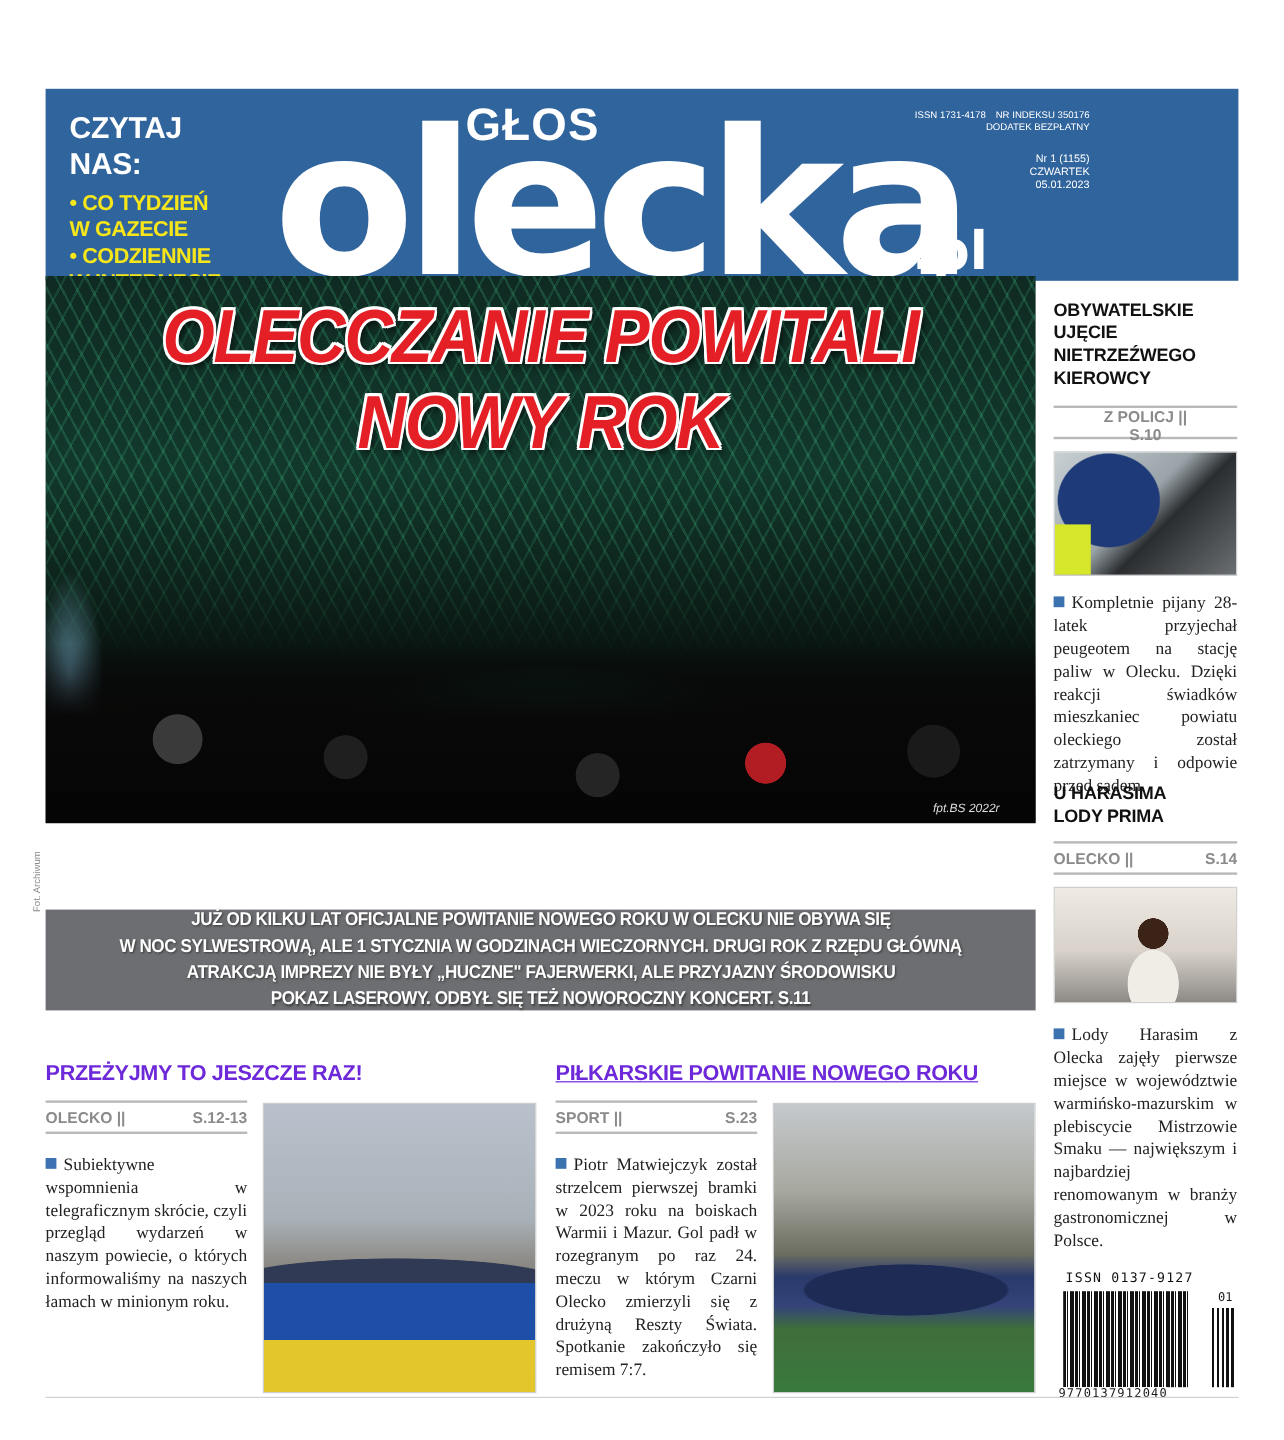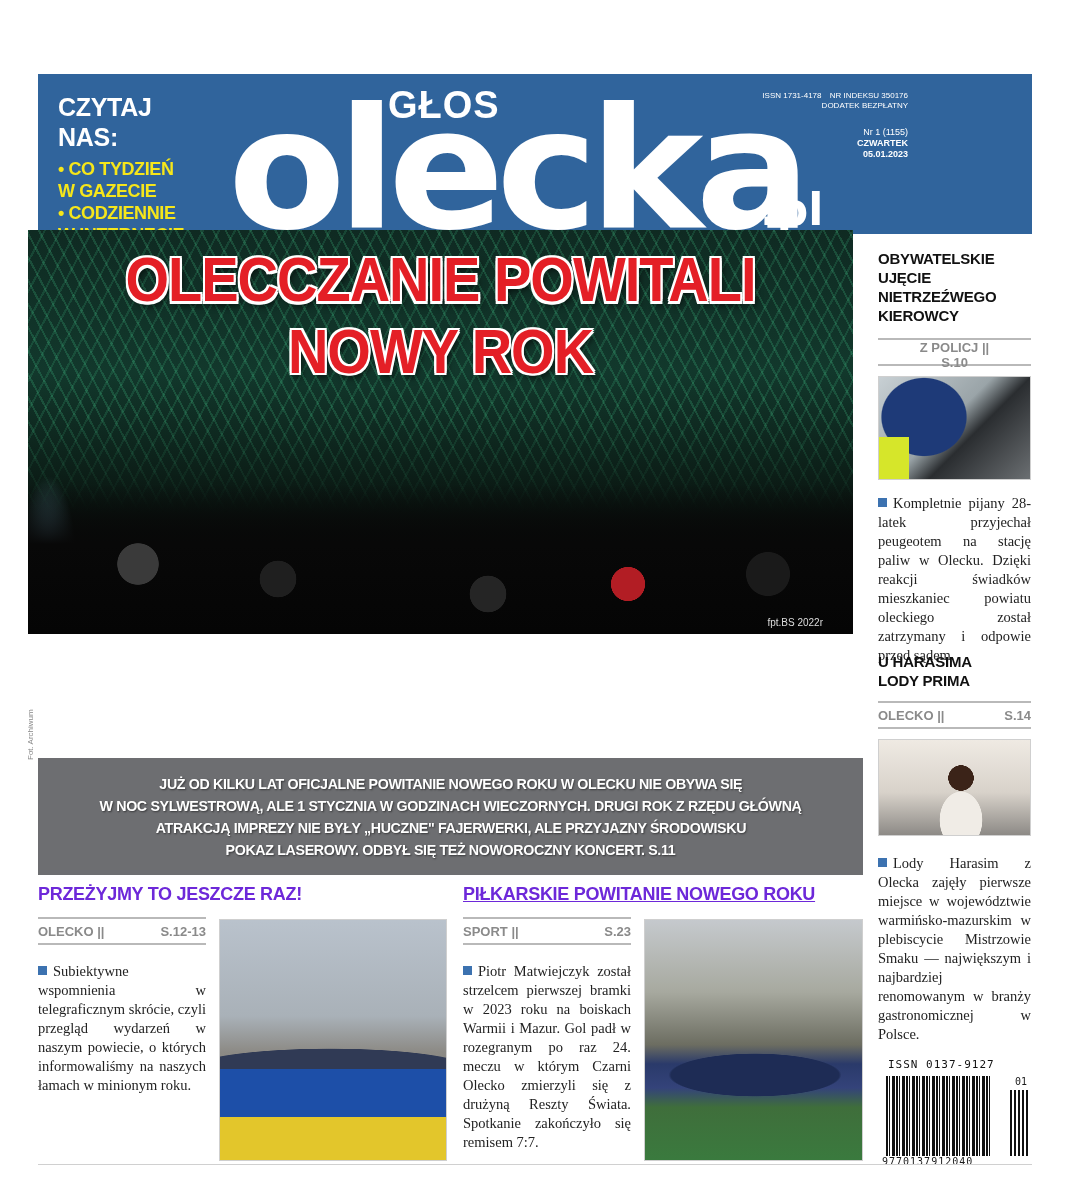--- a/index.html
+++ b/index.html
@@ -35,32 +35,33 @@
   }
   .brand-towns {
     position: absolute; left: 303px; top: 156px; color: #fff; font-size: 14px;
   }
   .issue-meta {
     position: absolute; left: 720px; top: 17px; width: 150px; color: #fff; font-size: 8px; text-align: right;
     line-height: 10px;
   }
   .issue-meta .row1 span + span { margin-left: 6px; }
   .issue-no { margin-top: 16px; font-size: 9px; line-height: 11px; }
-  .issue-no .strong { font-weight: 700; }
+  .issue-no .strong { font-weight: 400; }
 
   
   .hero {
-    position: absolute; left: 28px; top: 230px; width: 825px; height: 404px; overflow: hidden;
+    position: absolute; left: 38px; top: 230px; width: 825px; height: 456px; overflow: hidden;
     background:
       radial-gradient(ellipse 160px 60px at 420px 410px, rgba(120,255,180,0.55), transparent 70%),
       radial-gradient(ellipse 120px 60px at 330px 420px, rgba(130,255,200,0.45), transparent 70%),
       radial-gradient(ellipse 90px 50px at 50px 390px, rgba(255,120,40,0.6), transparent 70%),
       radial-gradient(ellipse 40px 120px at 20px 330px, rgba(150,220,255,0.5), transparent 70%),
       radial-gradient(ellipse 260px 80px at 420px 380px, rgba(20,120,80,0.55), transparent 70%),
       linear-gradient(180deg, #0f2a22 0%, #12382c 35%, #0c1f18 60%, #070807 78%, #040404 100%);
+    font-style: italic;
   }
   .hero .beams {
     position: absolute; inset: 0;
     background:
       repeating-linear-gradient(62deg, rgba(80,230,160,0.18) 0 2px, transparent 2px 11px),
       repeating-linear-gradient(118deg, rgba(80,230,160,0.14) 0 2px, transparent 2px 14px);
     -webkit-mask-image: linear-gradient(180deg, #000 0%, #000 45%, transparent 70%);
             mask-image: linear-gradient(180deg, #000 0%, #000 45%, transparent 70%);
   }
   .hero .crowd {
@@ -83,21 +84,21 @@
   }
   .photo-credit-side {
     position: absolute; left: 26px; top: 716px; color: #888; font-size: 8px;
     transform: rotate(-90deg); transform-origin: left top; white-space: nowrap;
     top: 760px;
   }
   .photo-credit-hero {
     position: absolute; right: 30px; bottom: 6px; color: #ddd; font-size: 10px;
   }
   .lead-box {
-    position: absolute; left: 38px; top: 758px; width: 825px; height: 117px; background: #6d6e71;
+    position: absolute; left: 38px; top: 758px; width: 825px; height: 84px; background: #6d6e71;
     display: flex; flex-direction: column; justify-content: center; align-items: center;
   }
   .lead-box p {
     color: #fff; font-size: 15.5px; line-height: 22px; text-align: center; font-weight: 700;
     letter-spacing: -0.4px; transform: scaleX(0.92);
     text-shadow: 1px 1px 2px rgba(0,0,0,0.5);
   }
 
   
   .side { position: absolute; left: 878px; width: 153px; }

